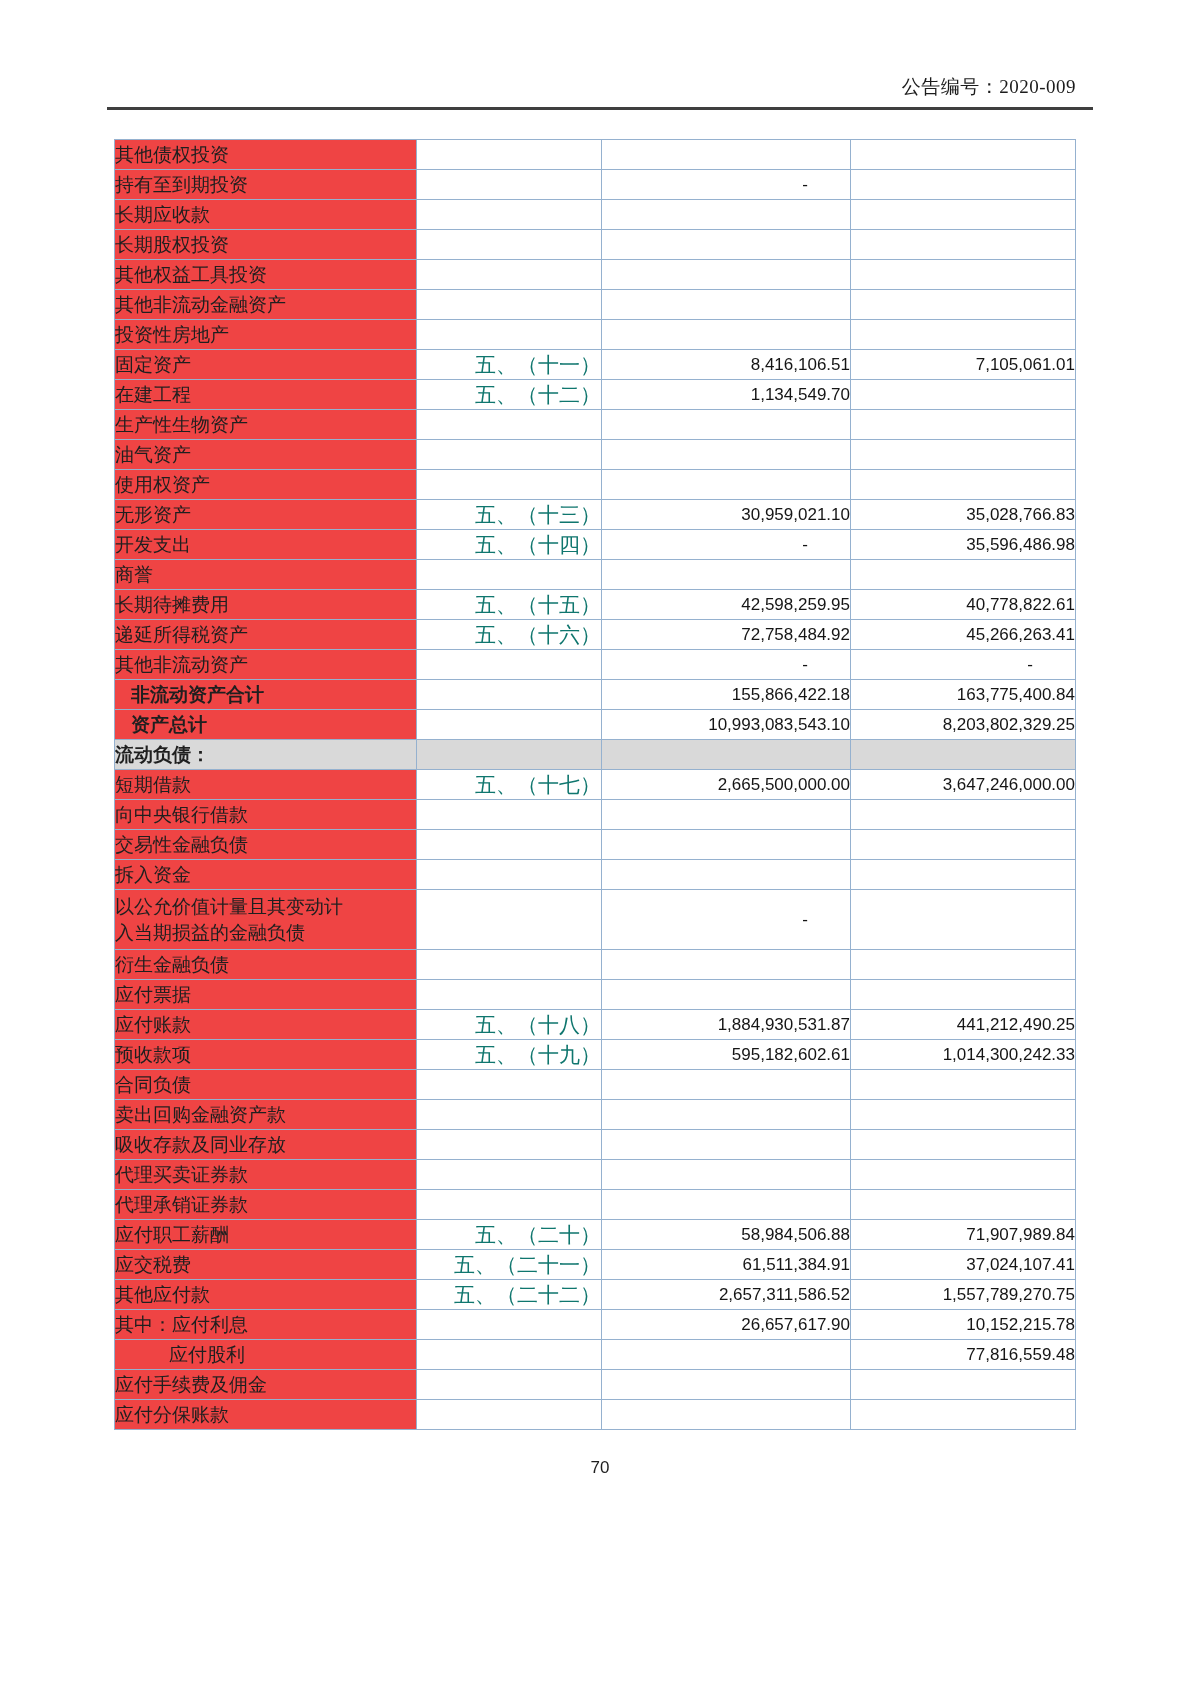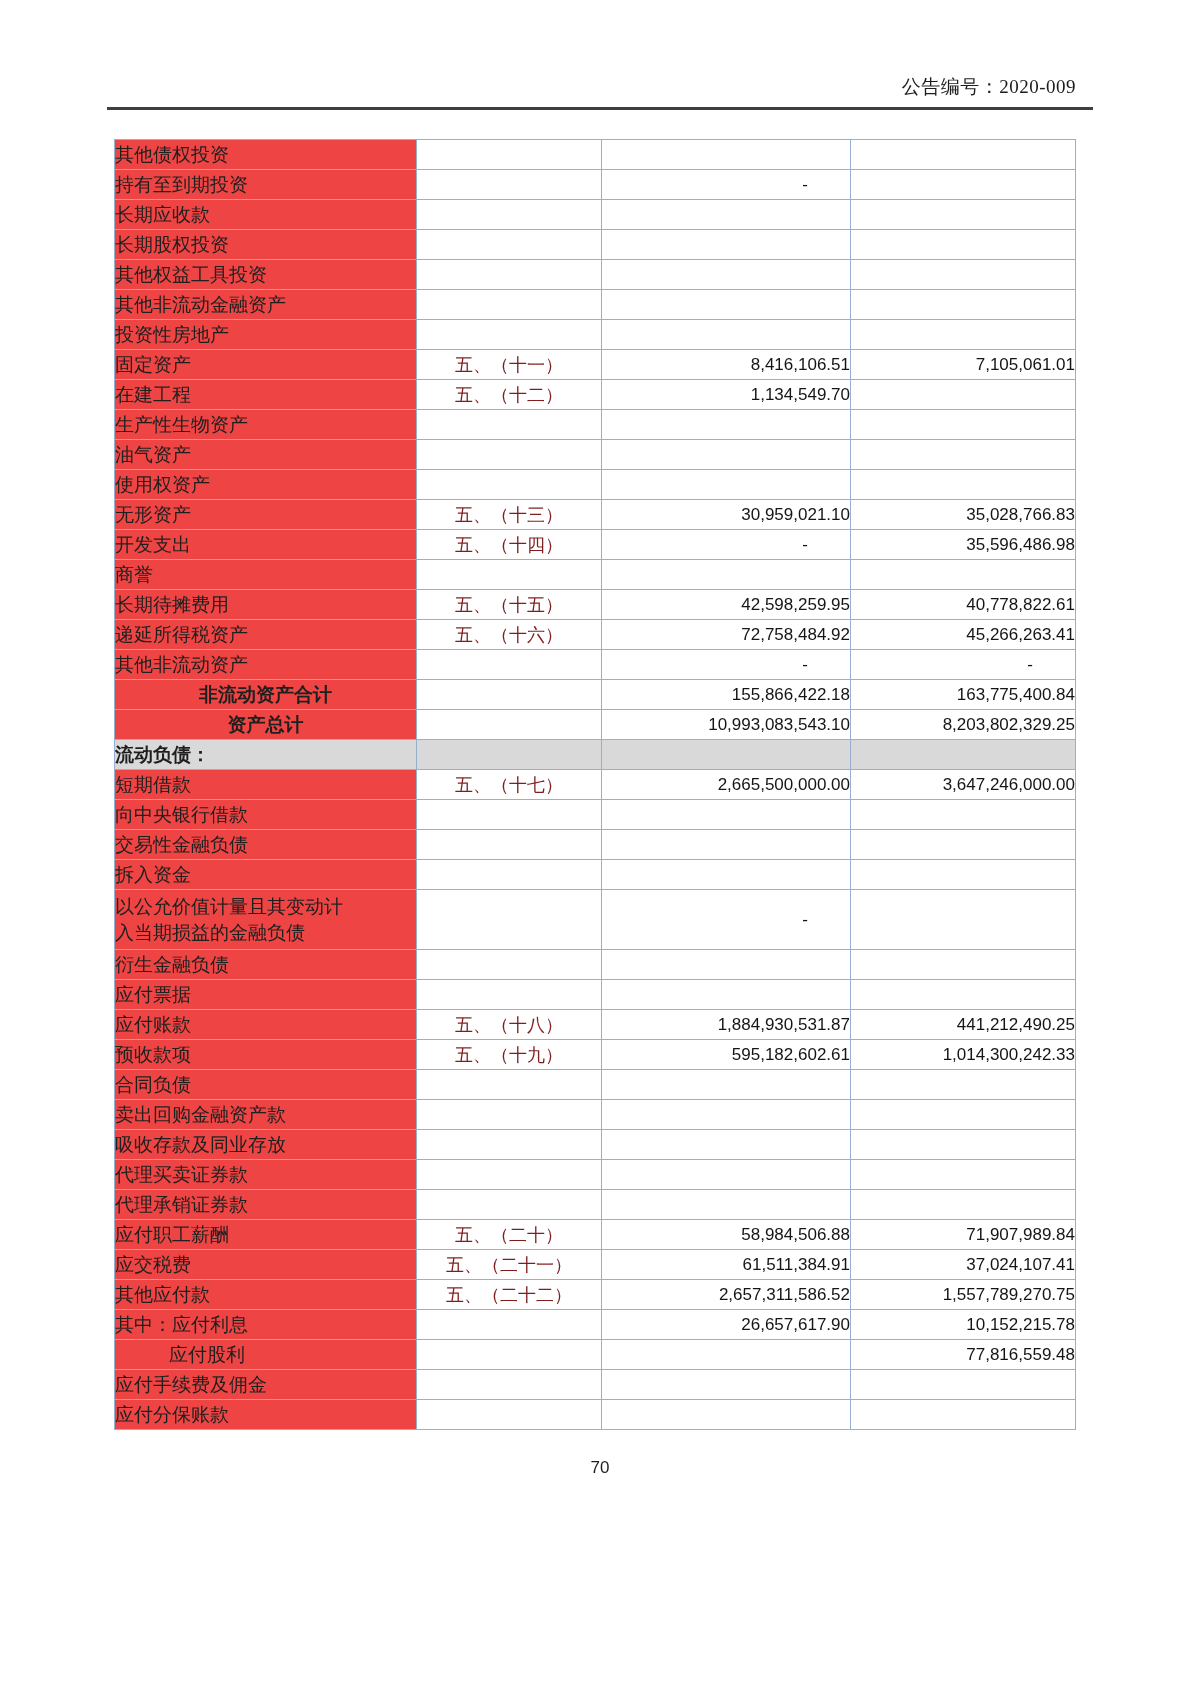--- a/index.html
+++ b/index.html
@@ -38,36 +38,35 @@
   table.bs tr{height:30px;}
   table.bs tr.tall{height:60px;}
   .c-item{
     background:#ef4444;
     font-size:19px;
     padding-left:9px;
     white-space:pre-line;
     line-height:1.35;
   }
   .c-note{
-    font-size:18px;
-    text-align:center;
-    color:#7f1d1d;
+    font-size:21px;
+    text-align:right;
+    color:#0f766e;
   }
   .c-num{
     font-family:"Liberation Sans", sans-serif;
     font-size:17px;
     text-align:right;
     padding-right:9px;
     color:#151515;
   }
   .c-num.dash{padding-right:42px;}
   tr.total .c-item{
     font-weight:bold;
-    text-align:center;
-    padding-left:0;
+    padding-left:16px;
   }
   tr.section td{background:#d9d9d9;margin-top:32px;}
   tr.section .c-item{font-weight:bold;}
   tr.indent .c-item{padding-left:54px;}
   .page-footer{
     margin-top:28px;
     text-align:center;
     font-family:"Liberation Sans", sans-serif;
     font-size:17px;
     color:#1f1f1f;

